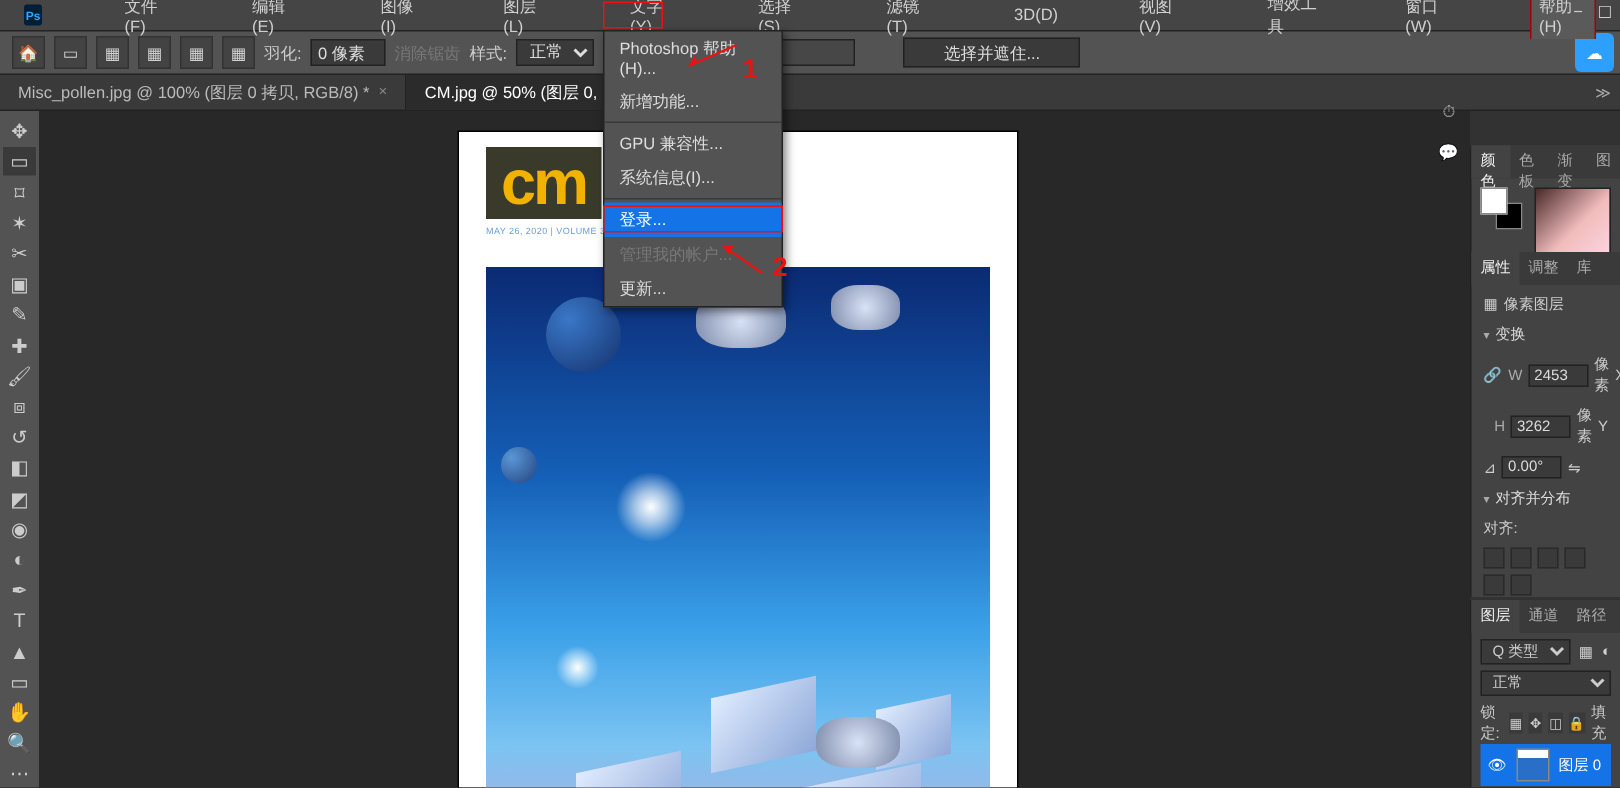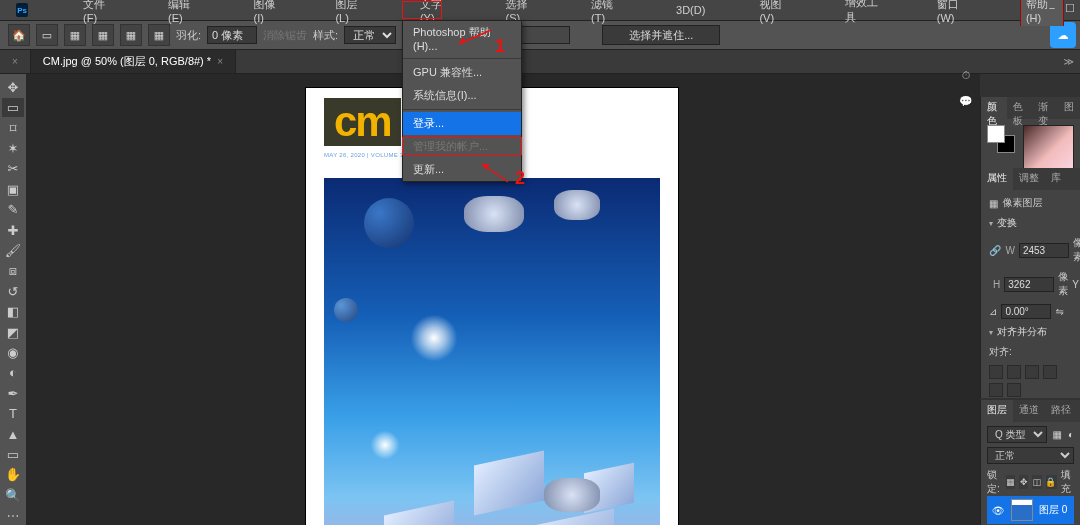--- a/index.html
+++ b/index.html
@@ -80,21 +80,21 @@
   .rp-tab.active { background: #434343; color: #eee; }
   .swatch-main { display:flex; padding:6px; gap:4px;}
   .fgbg { position:relative; width:28px; height:28px; }
   .fg { position:absolute; left:0; top:0; width:18px; height:18px; background:#fff; border:1px solid #888;}
   .bg { position:absolute; right:0; bottom:0; width:18px; height:18px; background:#000; border:1px solid #888;}
   .gradient { flex:1; height:60px; background: linear-gradient(135deg,#4a2a2a,#f2bcbc,#fde); margin-left:4px; border:1px solid #222;}
 
   .prop-body { padding: 6px 8px; font-size: 10px; color:#ccc; display:flex; flex-direction:column; gap:6px;}
   .prop-row { display:flex; align-items:center; gap:4px; }
   .prop-row .k { width:12px; color:#aaa; }
-  .prop-row input { width:50px; background:#3a3a3a; border:1px solid #222; color:#ddd; font-size:10px; padding:1px 3px;}
+  .prop-row input { width:40px; background:#3a3a3a; border:1px solid #222; color:#ddd; font-size:10px; padding:1px 3px;}
   .collapse-head { display:flex; align-items:center; gap:4px; font-size:10px; color:#ddd;}
   .collapse-head::before { content:"▾"; font-size:8px; color:#aaa;}
   .align-icons { display:flex; gap:4px; flex-wrap:wrap;}
   .align-icons span { width:14px; height:14px; background:#3a3a3a; border:1px solid #2a2a2a;}
 
   .layer-body { padding:4px 6px; font-size:10px;}
   .layer-row { display:flex; align-items:center; gap:6px; margin-bottom:4px;}
   .layer-select { flex:1; background:#3a3a3a; border:1px solid #222; color:#ccc; font-size:10px; padding:1px 3px;}
   .lock-row { display:flex; align-items:center; gap:4px; font-size:10px; color:#ccc;}
   .lock-row .ic { width:14px; height:14px; background:#3a3a3a; display:flex; align-items:center; justify-content:center; font-size:9px;}
@@ -152,20 +152,21 @@
   <input class="opt-input" style="background: rgb(71, 71, 71); color: rgb(119, 119, 119);" disabled="">
   <div class="opt-label" style="color:#777">高度:</div>
   <input class="opt-input" style="background: rgb(71, 71, 71); color: rgb(119, 119, 119);" disabled="">
   <div style="width:20px"></div>
   <div class="opt-btn">选择并遮住...</div>
 </div>
 <div class="cloud-badge">☁</div>
 
 <div class="tabbar">
   <div class="doc-tab">
+    <span>Misc_pollen.jpg @ 100% (图层 0 拷贝, RGB/8) *</span>
     <span class="tab-close">×</span>
   </div>
   <div class="doc-tab active">
     <span>CM.jpg @ 50% (图层 0, RGB/8#) *</span>
     <span class="tab-close">×</span>
   </div>
   <div class="tab-nav">≫</div>
 </div>
 
 <div class="toolbar">
@@ -212,20 +213,23 @@
       <div class="cube c4"></div>
       <div class="cluster cl3"></div>
     </div>
   </div>
 </div>
 
 <div class="dropdown">
   <div class="dd-item">
       <span>Photoshop 帮助(H)...</span>
     </div>
+  <div class="dd-item">
+      <span>新增功能...</span>
+    </div>
   <div class="dd-sep"></div>
   <div class="dd-item">
       <span>GPU 兼容性...</span>
     </div>
   <div class="dd-item">
       <span>系统信息(I)...</span>
     </div>
   <div class="dd-sep"></div>
   <div class="dd-item hover">
       <span>登录...</span>

